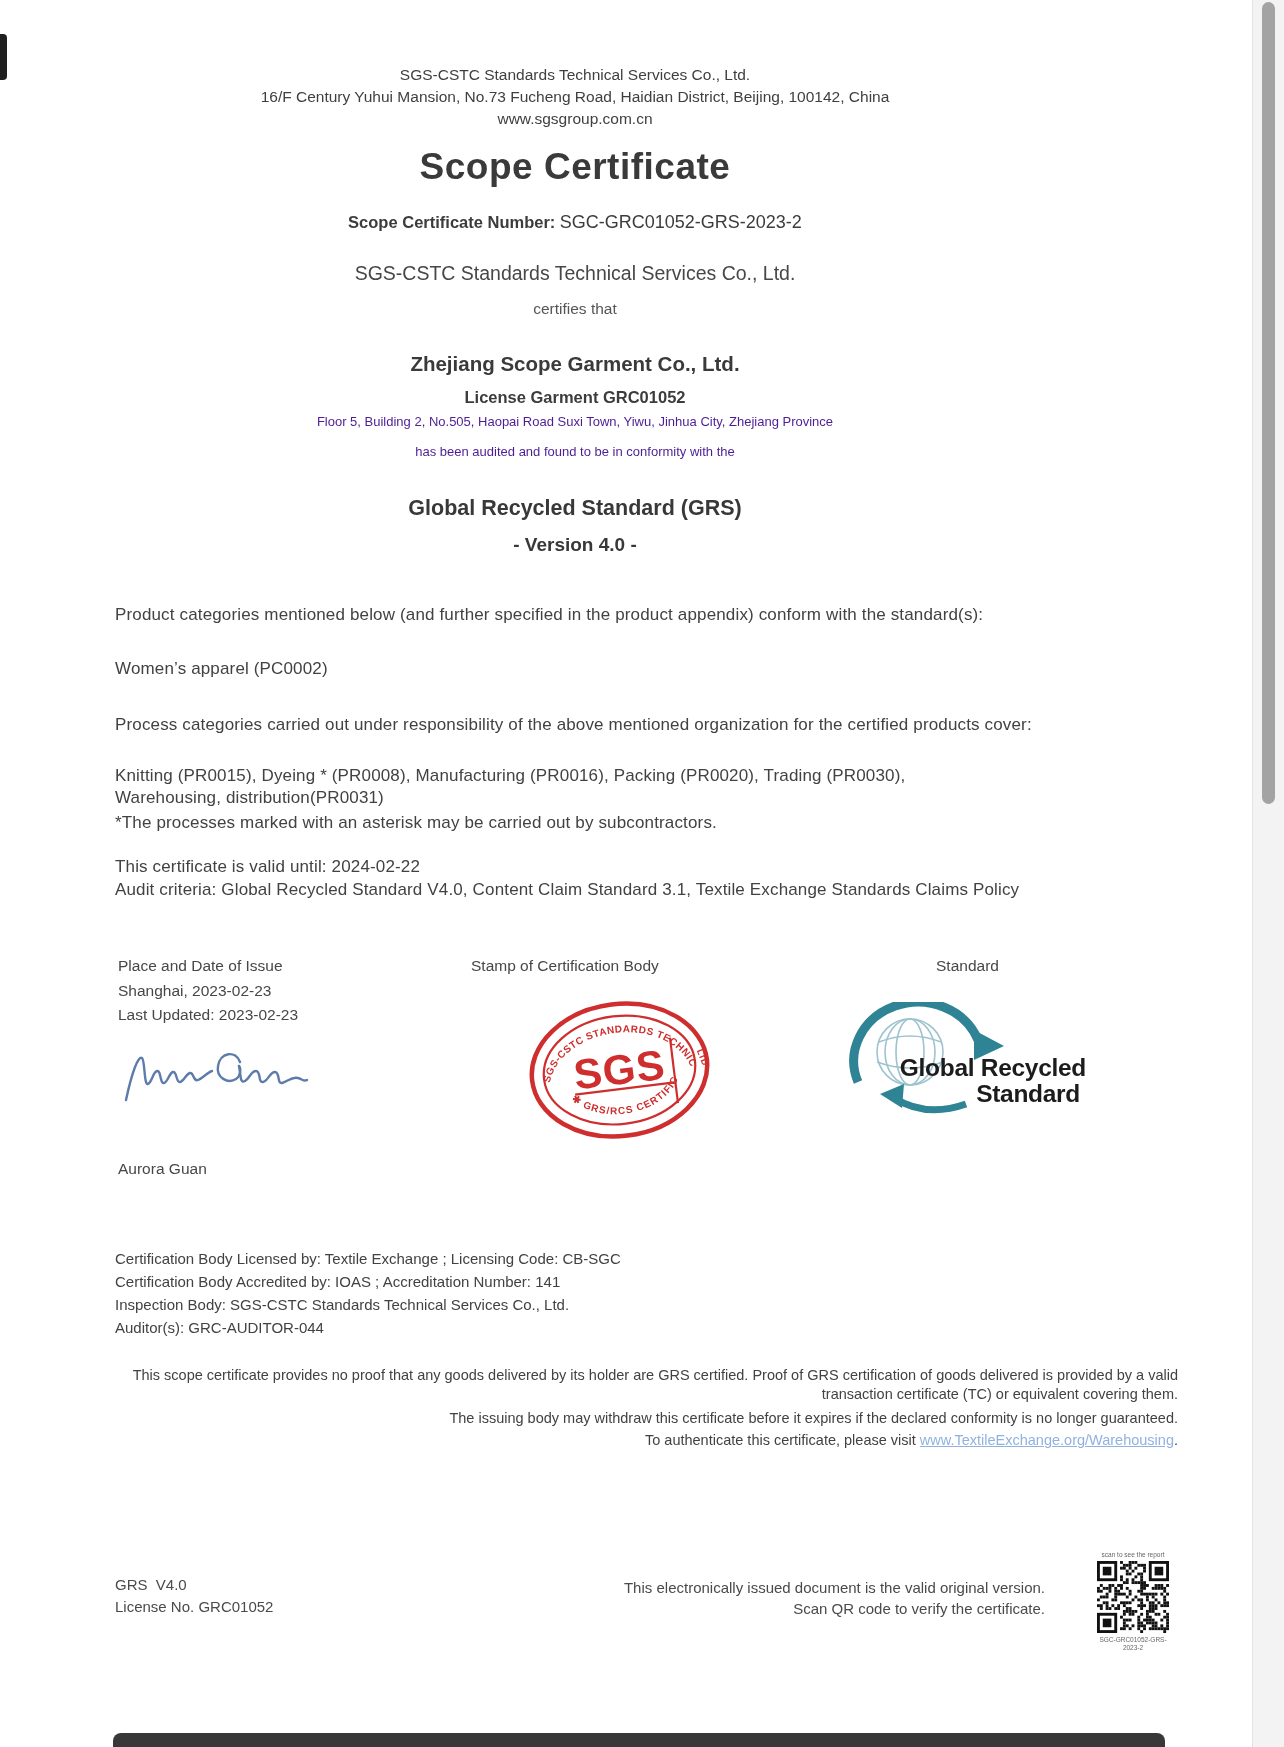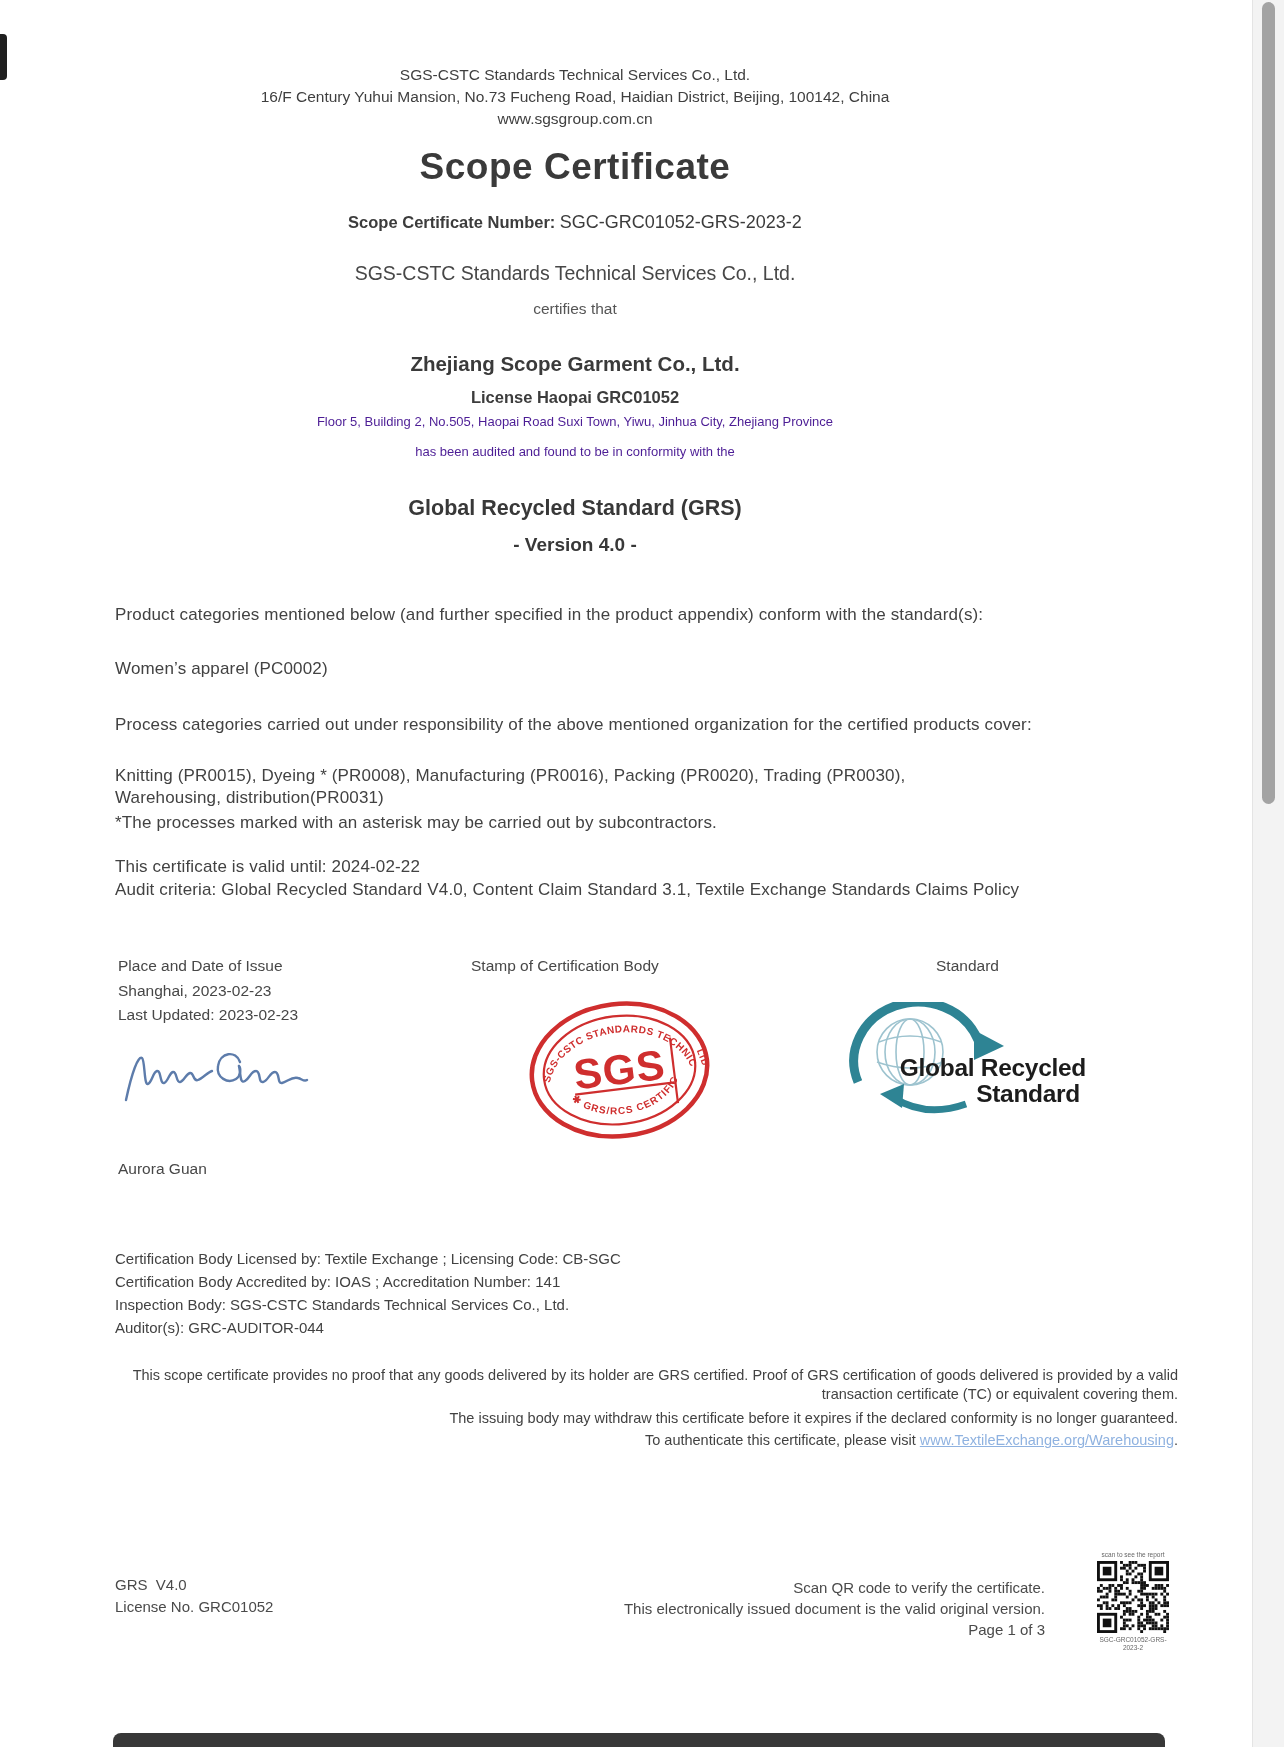--- a/index.html
+++ b/index.html
@@ -49,21 +49,21 @@
 
 <div class="center-wrap" style="top:212px">
   <span class="certnum-label">Scope Certificate Number:</span>
   <span class="certnum-value">SGC-GRC01052-GRS-2023-2</span>
 </div>
 
 <div class="center-wrap certifier" style="top:262px">SGS-CSTC Standards Technical Services Co., Ltd.</div>
 <div class="center-wrap certifies" style="top:300px">certifies that</div>
 
 <div class="center-wrap holder-name" style="top:352px">Zhejiang Scope Garment Co., Ltd.</div>
-<div class="center-wrap holder-license" style="top:388px">License Haopai GRC01052</div>
+<div class="center-wrap holder-license" style="top:388px">License Garment GRC01052</div>
 <div class="center-wrap body-16" style="top:414px">Floor 5, Building 2, No.505, Haopai Road Suxi Town, Yiwu, Jinhua City, Zhejiang Province</div>
 <div class="center-wrap body-16" style="top:444px">has been audited and found to be in conformity with the</div>
 
 <div class="center-wrap grs-name" style="top:496px">Global Recycled Standard (GRS)</div>
 <div class="center-wrap grs-version" style="top:534px">- Version 4.0 -</div>
 
 <div class="abs para" style="left:115px;top:604px;width:1050px">Product categories mentioned below (and further specified in the product appendix) conform with the standard(s):</div>
 <div class="abs para" style="left:115px;top:658px;width:1050px">Women’s apparel (PC0002)</div>
 <div class="abs para" style="left:115px;top:714px;width:1060px">Process categories carried out under responsibility of the above mentioned organization for the certified products cover:</div>
 <div class="abs para" style="left:115px;top:765px;width:1050px">Knitting (PR0015), Dyeing * (PR0008), Manufacturing (PR0016), Packing (PR0020), Trading (PR0030),</div>
@@ -139,23 +139,22 @@
 <div class="abs disc" style="left:115px;top:1366px;width:1063px">This scope certificate provides no proof that any goods delivered by its holder are GRS certified. Proof of GRS certification of goods delivered is provided by a valid transaction certificate (TC) or equivalent covering them.</div>
 <div class="abs disc" style="left:115px;top:1409px;width:1063px">The issuing body may withdraw this certificate before it expires if the declared conformity is no longer guaranteed.</div>
 <div class="abs disc" style="left:115px;top:1431px;width:1063px">
   <span>To authenticate this certificate, please visit </span><a class="ext-link">www.TextileExchange.org/Warehousing</a><span>.</span>
 </div>
 
 <div class="abs footer-txt" style="left:115px;top:1576px">GRS  V4.0</div>
 <div class="abs footer-txt" style="left:115px;top:1598px">License No. GRC01052</div>
 
 <div class="abs footer-right" style="right:239px;top:1577px;width:520px">
+  <div>This electronically issued document is the valid original version.</div>
   <div>Scan QR code to verify the certificate.</div>
-  <div>This electronically issued document is the valid original version.</div>
-  <div>Page 1 of 3</div>
 </div>
 
 <div class="abs qr-caption" style="left:1093px;top:1551px">scan to see the report</div>
 <div class="abs" style="left:1097px;top:1561px;width:72px;height:72px">
   <svg width="72" height="72" viewBox="0 0 70 70">
     <rect x="0" y="0" width="70" height="70" fill="#fff"></rect>
     <g id="qr-cells" fill="#111">
         <rect x="22.40" y="0.00" width="2.80" height="2.80"></rect>
         <rect x="30.80" y="0.00" width="2.80" height="2.80"></rect>
         <rect x="33.60" y="0.00" width="2.80" height="2.80"></rect>

